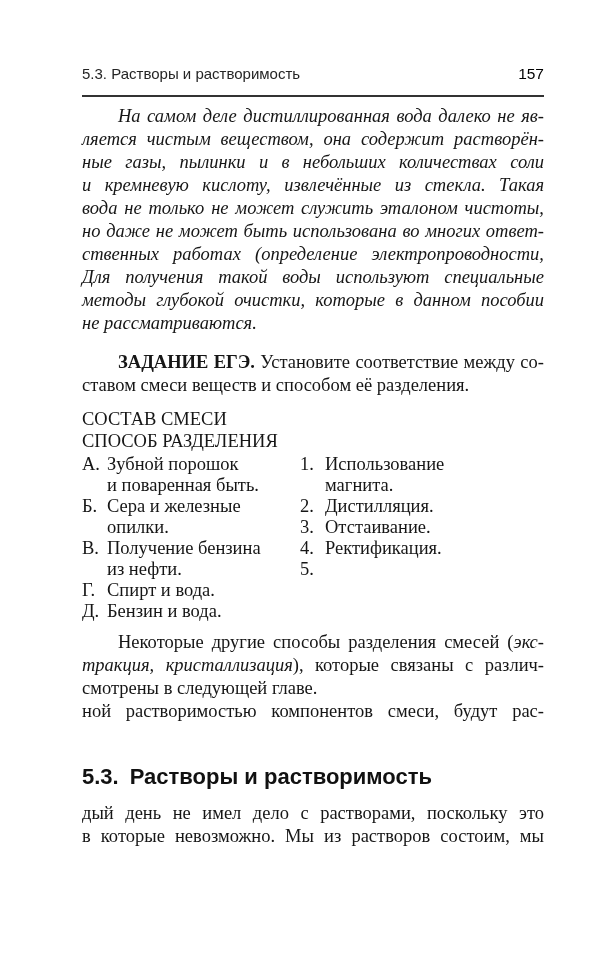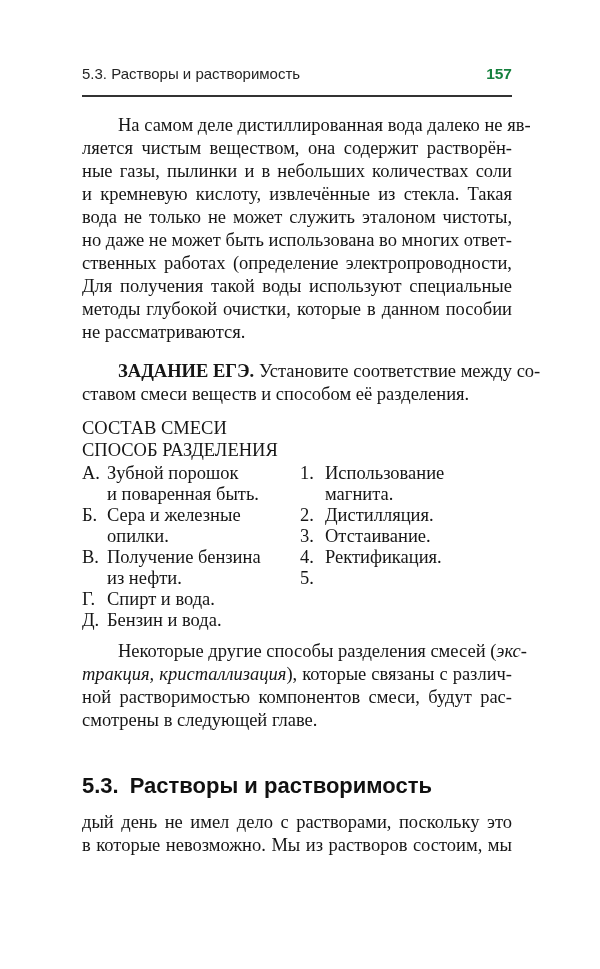--- a/index.html
+++ b/index.html
@@ -3,49 +3,49 @@
 <meta charset="utf-8">
 <style>
   html, body { margin: 0; padding: 0; }
   body {
     width: 600px; height: 969px;
     background: #ffffff;
     color: #161616;
     font-family: "Liberation Serif", serif;
     overflow: hidden;
   }
-  .page { padding: 0 88px 0 82px; }
+  .page { padding: 0 56px 0 82px; }
 
   
   .running-header {
     margin-top: 64px;
     display: flex;
     justify-content: space-between;
     align-items: flex-end;
     font-family: "Liberation Sans", sans-serif;
     font-size: 15px;
     line-height: 20px;
     color: #252525;
     padding-bottom: 11px;
     border-bottom: 2px solid #323232;
   }
-  .page-number { font-weight: bold; font-size: 15.5px; color: #15803d; }
+  .page-number { font-weight: normal; font-size: 15.5px; color: #000000; }
 
   
   .body-text { font-size: 18.5px; line-height: 23px; }
   .ln {
     text-align: justify;
     text-align-last: justify;
     text-justify: inter-word;
     white-space: nowrap;
   }
   .ln.last { text-align: left; text-align-last: left; }
   .ln.indent { text-indent: 36px; }
 
-  .para1 { margin-top: 17px; }
+  .para1 { margin-top: 8px; font-style: italic; }
   .task  { margin-top: 16px; }
   .task .task-label { font-weight: bold; }
 
   
   .match-headers {
     margin-top: 11px;
     display: flex;
     font-size: 18.5px;
     line-height: 22px;
     flex-direction: column;
@@ -155,22 +155,22 @@
       </div>
       <div class="mi">
         <span class="mi-marker">5.</span>
       </div>
     </div>
   </div>
 
   <div class="body-text para2">
     <div class="ln indent"><span>Некоторые другие способы разделения смесей (</span><i>экс-</i></div>
     <div class="ln"><i>тракция, кристаллизация</i><span>), которые связаны с различ-</span></div>
+    <div class="ln last">смотрены в следующей главе.</div>
     <div class="ln">ной растворимостью компонентов смеси, будут рас-</div>
-    <div class="ln last">смотрены в следующей главе.</div>
   </div>
 
   <div class="section-heading">
     <span class="num">5.3.</span><span>Растворы и растворимость</span>
   </div>
 
   <div class="body-text para3">
     <div class="ln">дый день не имел дело с растворами, поскольку это</div>
     <div class="ln">в которые невозможно. Мы из растворов состоим, мы</div>
   </div>

